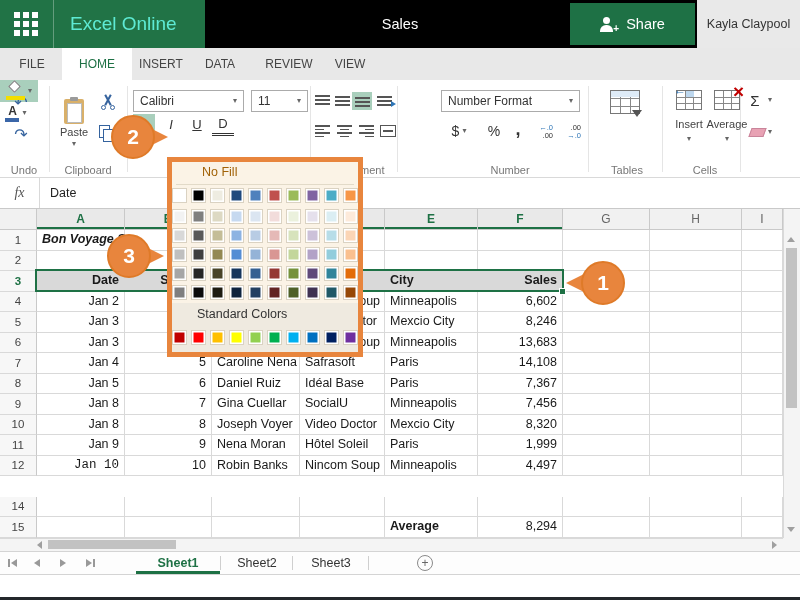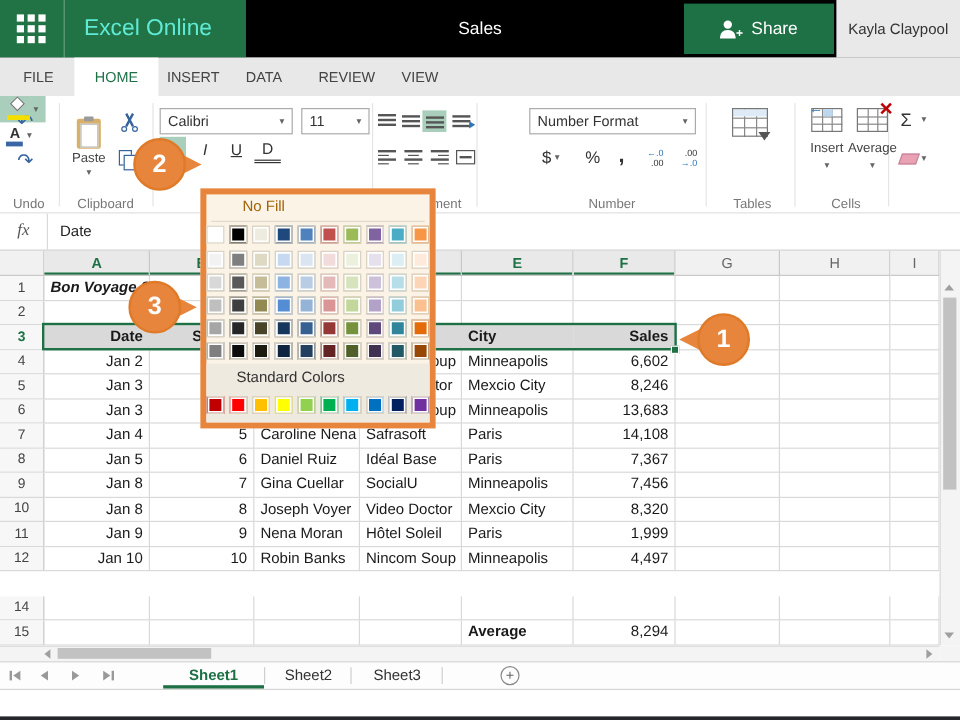--- a/index.html
+++ b/index.html
@@ -522,21 +522,21 @@
         <div class="gcell al" style="width: 88px;">Nena Moran</div>
         <div class="gcell al" style="width: 85px;">Hôtel Soleil</div>
         <div class="gcell al" style="width: 93px;">Paris</div>
         <div class="gcell ar" style="width: 85px;">1,999</div>
         <div class="gcell al" style="width: 87px;"></div>
         <div class="gcell al" style="width: 92px;"></div>
         <div class="gcell al" style="width: 41px;"></div>
       </div>
       <div class="grow" style="top: 246.5px; height: 20.5px;">
         <div class="gut" style="width: 37px;">12</div>
-        <div class="gcell ar" style="width: 88px;">Jan 10</div>
+        <div class="gcell ar" style="width: 88px; font-family: Liberation Mono, monospace;">Jan 10</div>
         <div class="gcell ar" style="width: 87px;">10</div>
         <div class="gcell al" style="width: 88px;">Robin Banks</div>
         <div class="gcell al" style="width: 85px;">Nincom Soup</div>
         <div class="gcell al" style="width: 93px;">Minneapolis</div>
         <div class="gcell ar" style="width: 85px;">4,497</div>
         <div class="gcell al" style="width: 87px;"></div>
         <div class="gcell al" style="width: 92px;"></div>
         <div class="gcell al" style="width: 41px;"></div>
       </div>
       <div class="grow" style="top: 287.5px; height: 20.5px;">

